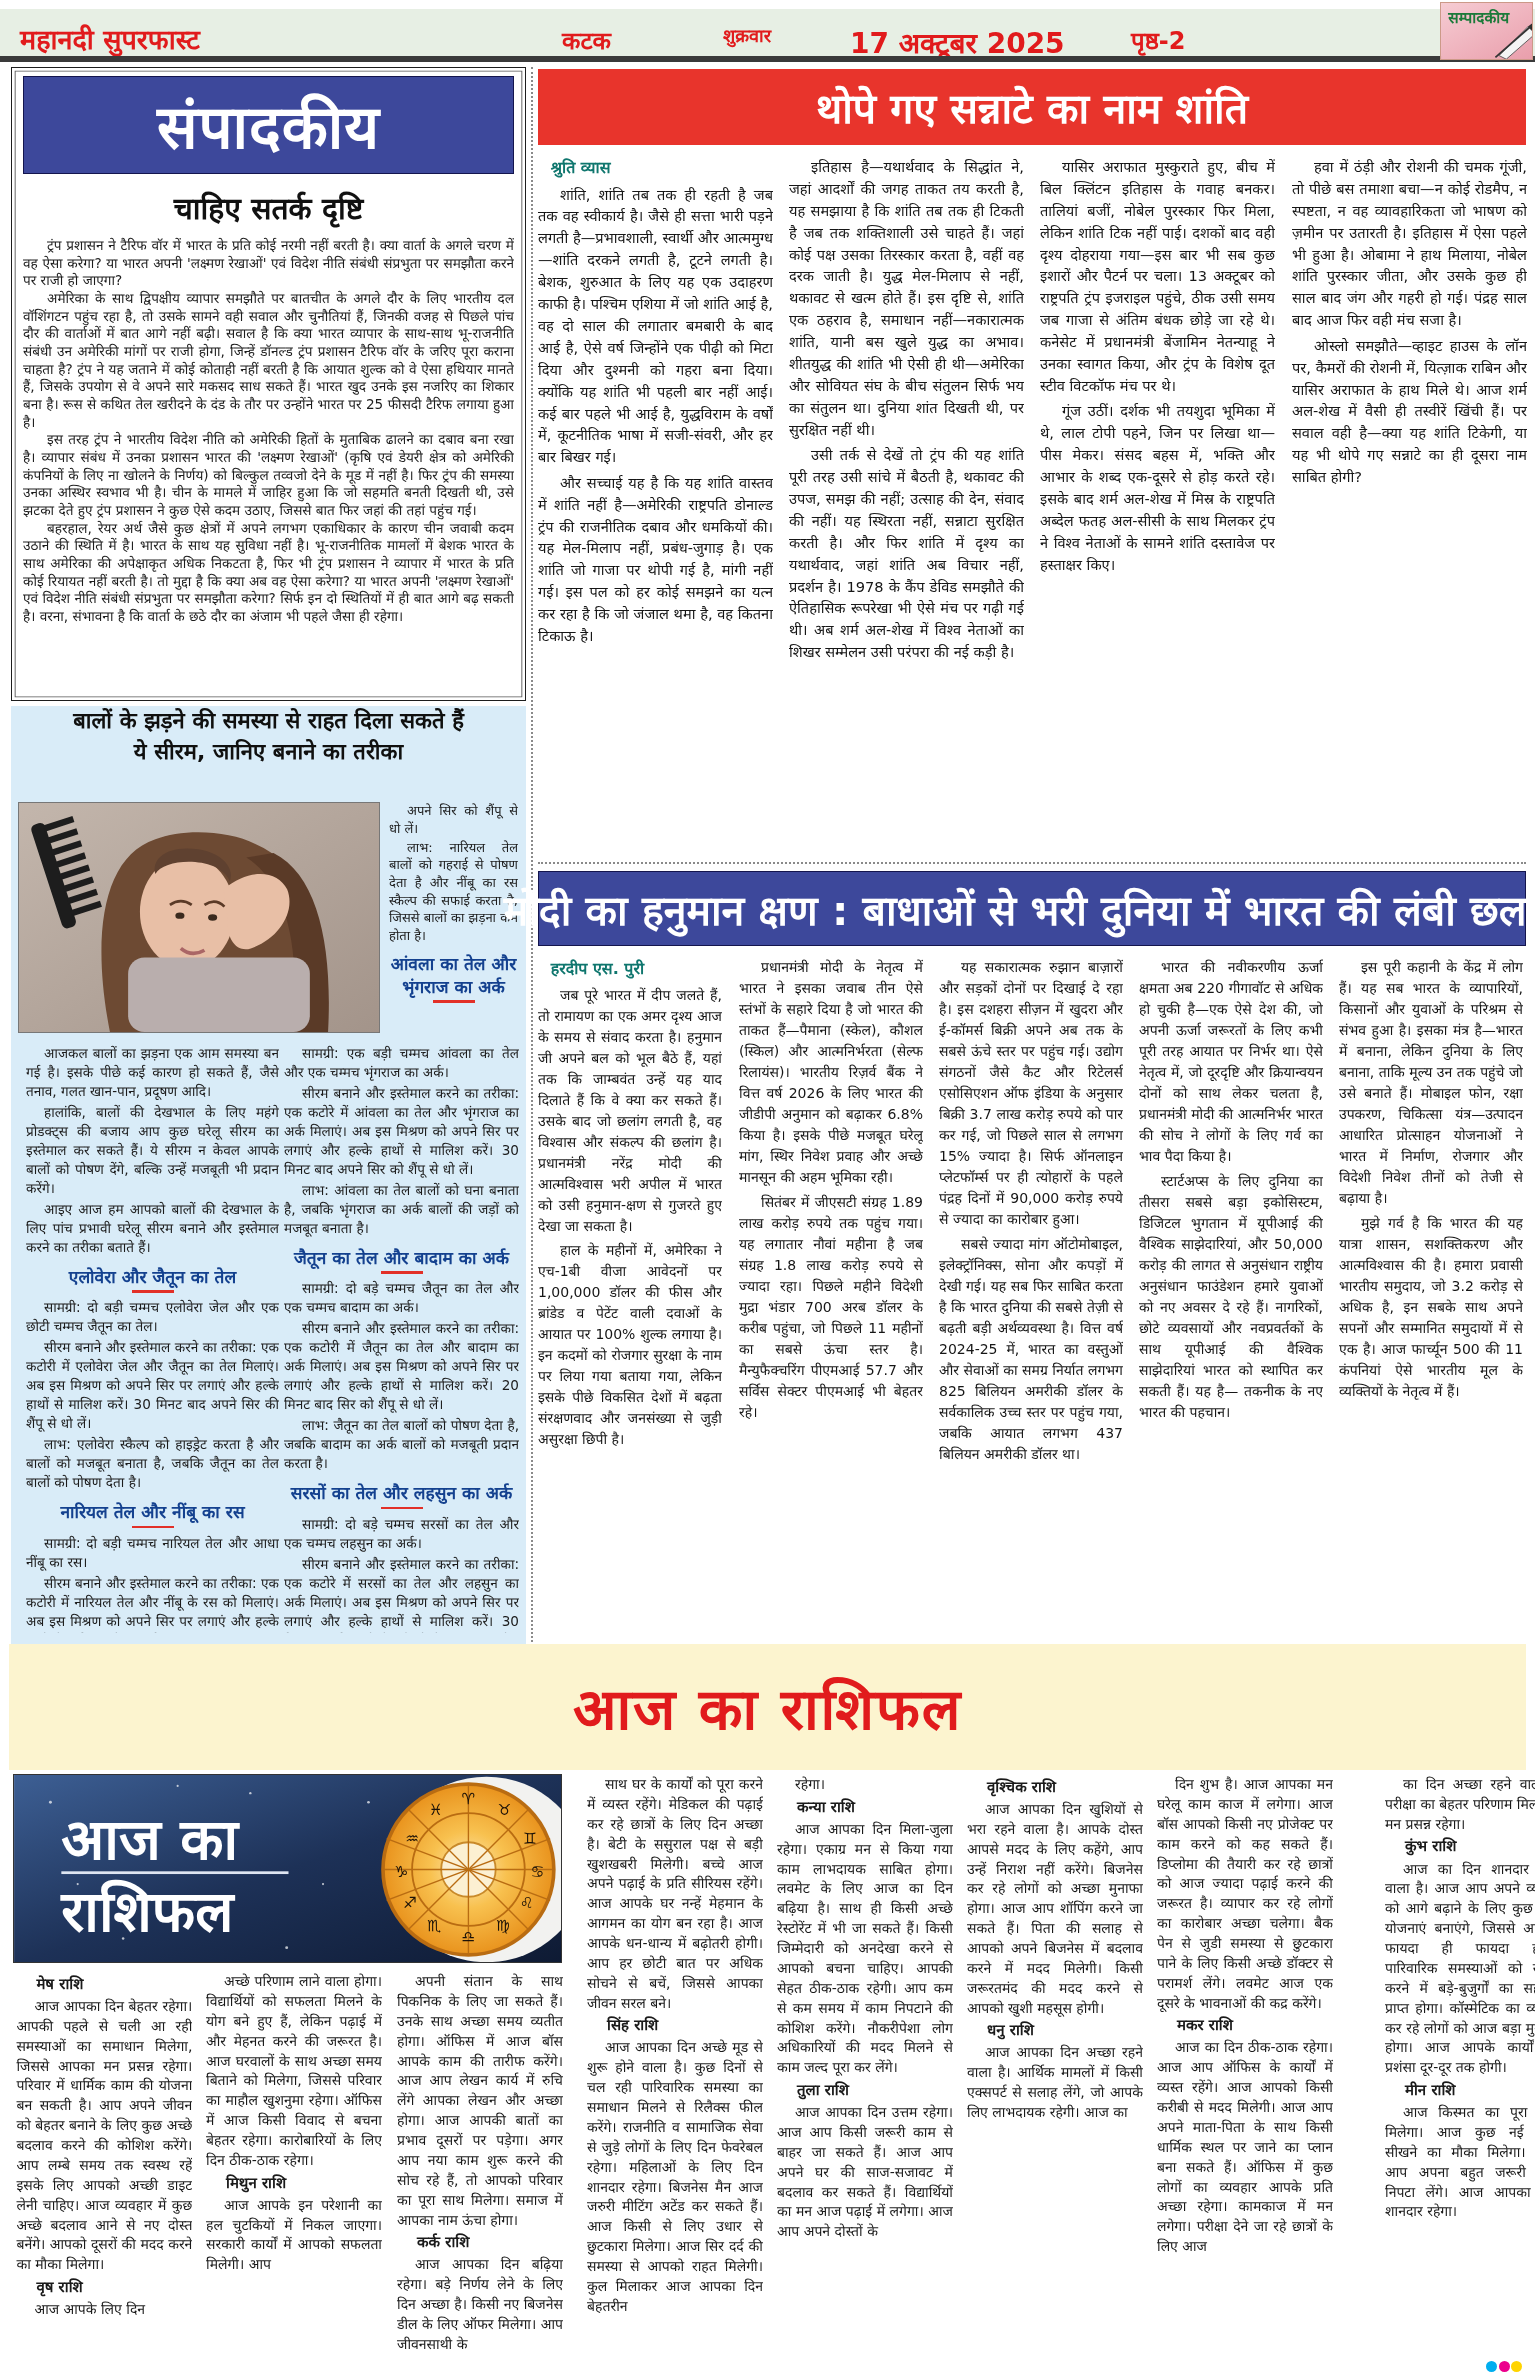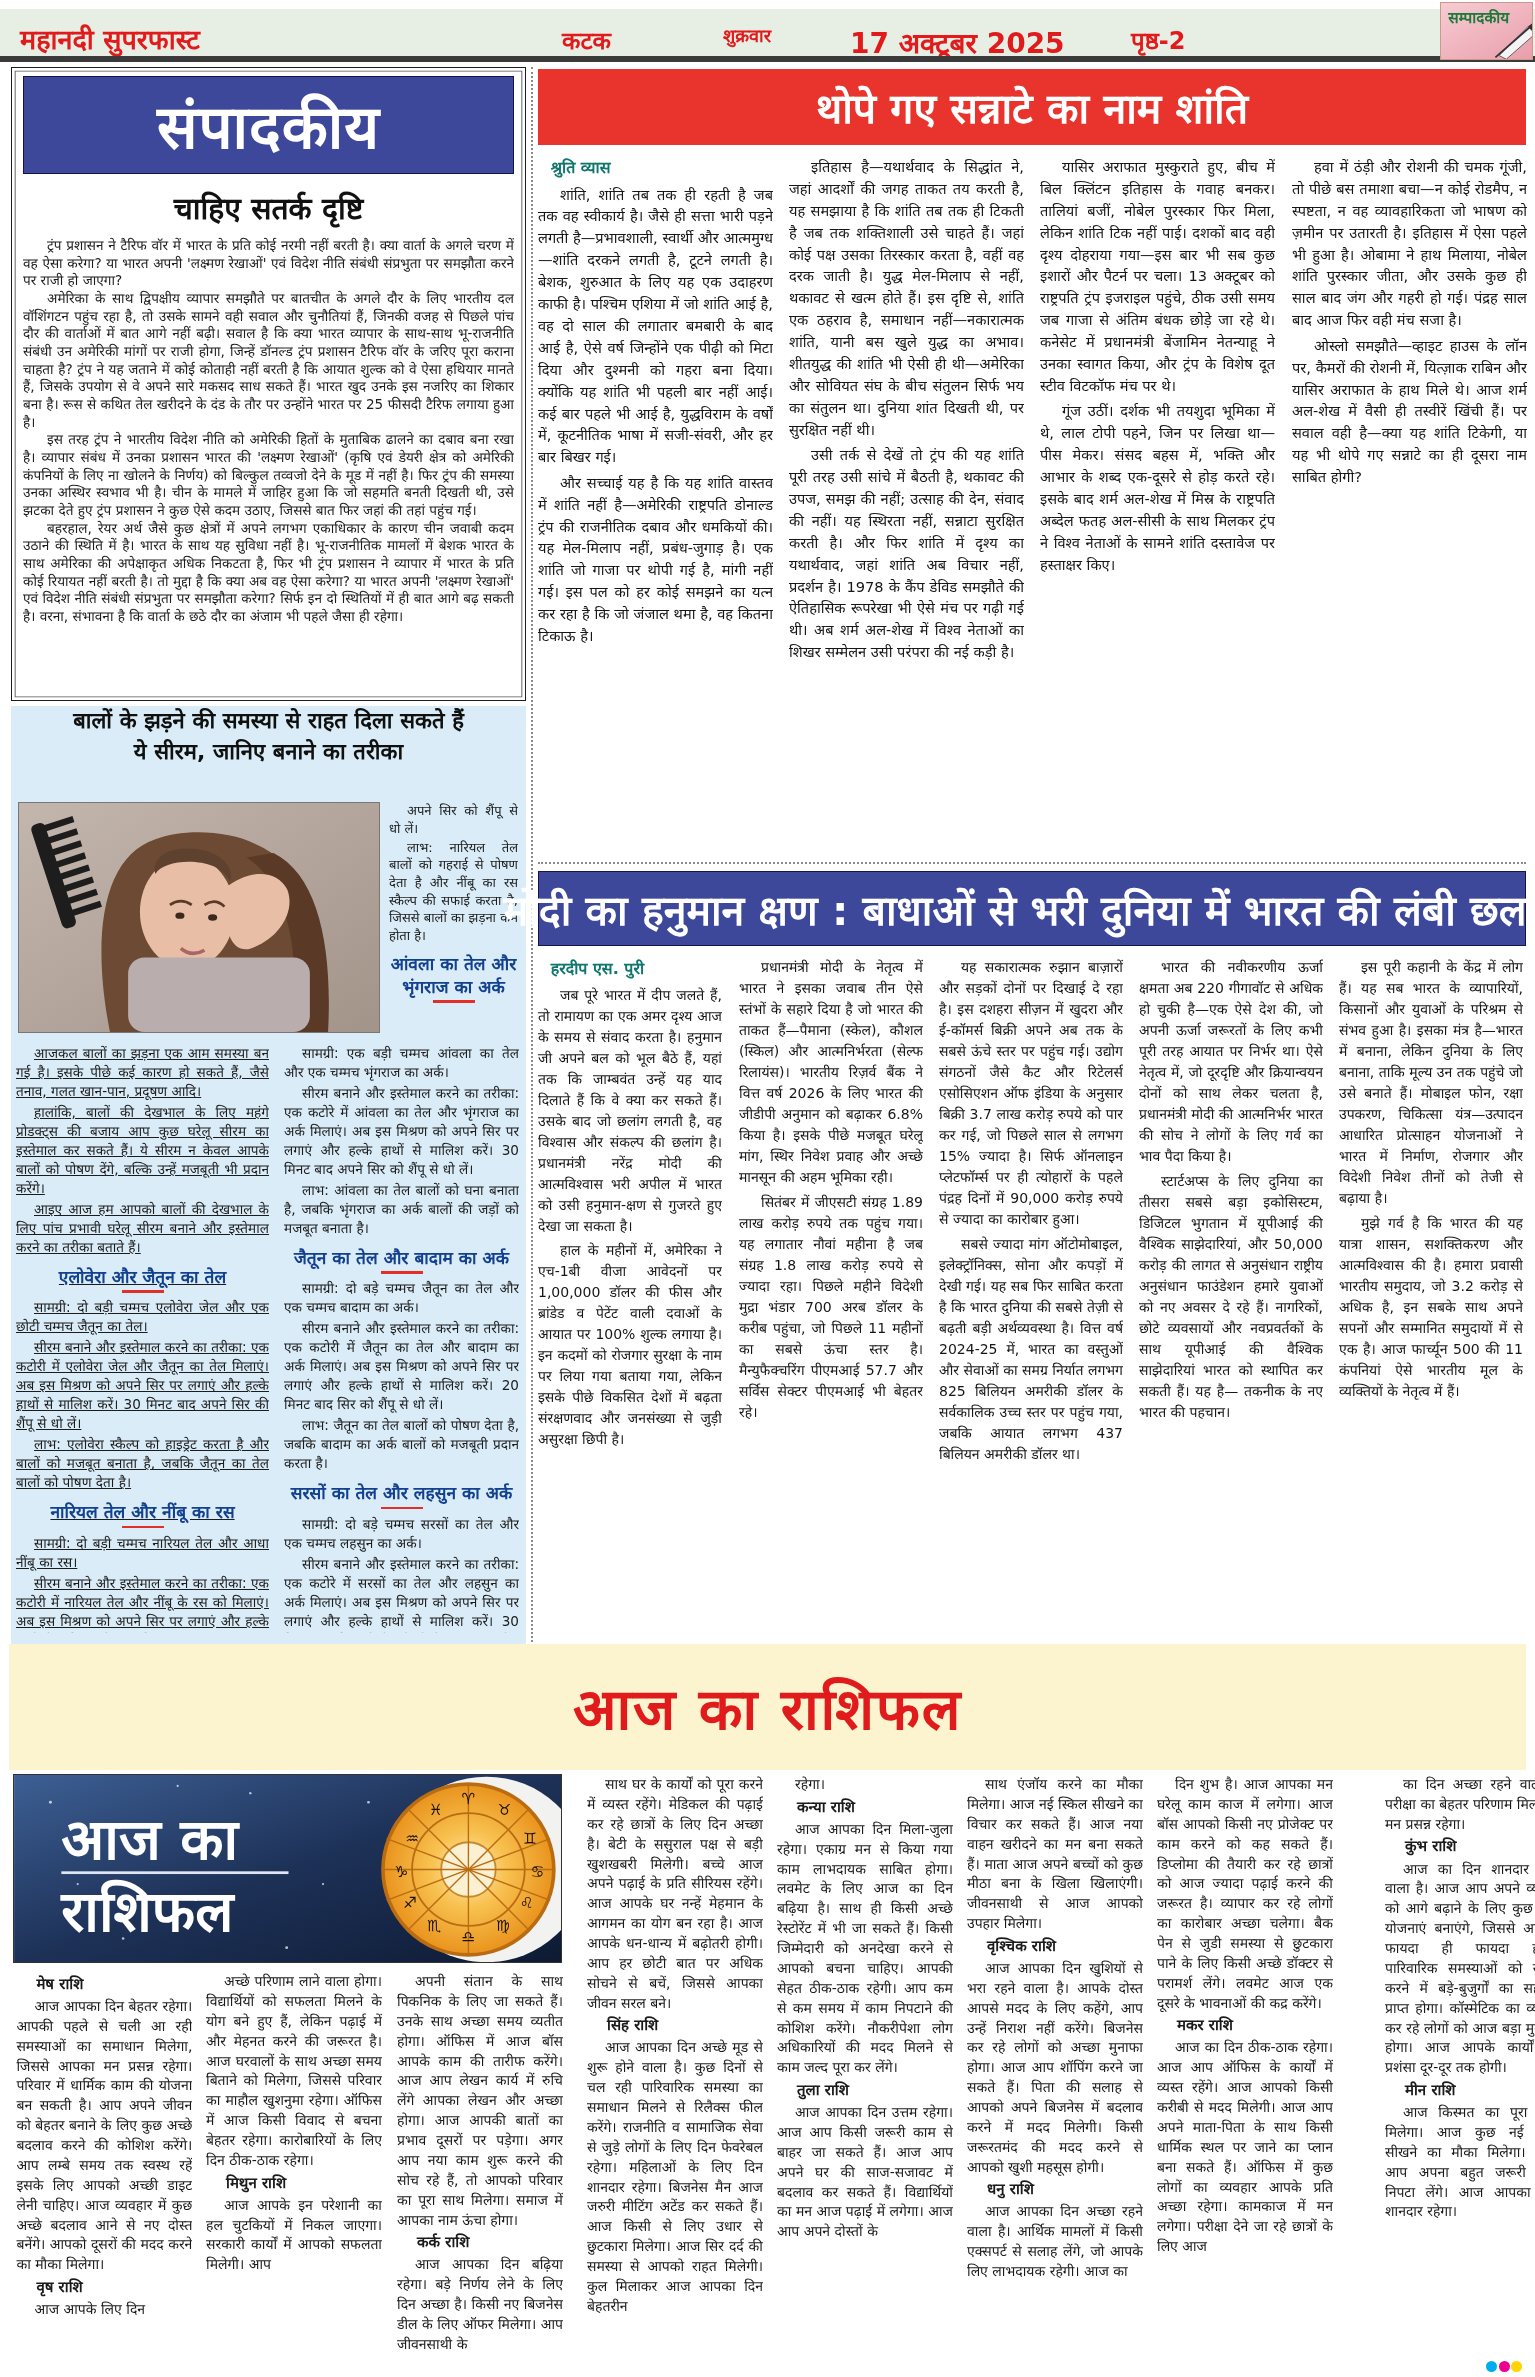--- a/index.html
+++ b/index.html
@@ -23,21 +23,21 @@
   .edit-banner { height:98px; background:#3d489b; border:0.9px solid #14154d; display:flex; align-items:center; justify-content:center; }
   .edit-banner span { color:#fff; font-size:60px; font-weight:bold; letter-spacing:0.9px; }
   .edit-sub { text-align:center; font-size:30px; font-weight:bold; color:#111; margin:12.7px 0 9px; }
   .edit-body { height:459px; overflow:hidden; font-size:13.6px; line-height:1.3; text-align:justify; color:#1c1c1c; }
   .edit-body p { text-indent:24px; }
 
   .hair { position:absolute; left:11px; top:706px; width:515px; height:939px; background:#d9ecf8; }
   .hair-head { padding-top:0; text-align:center; font-size:22px; line-height:1.4; font-weight:bold; color:#10100f; }
   .hair-img { position:absolute; left:7.3px; top:96px; width:362px; height:231px; border:0.9px solid #777; background:#b3a49a; }
   .hair-side { position:absolute; left:378px; top:96px; width:129px; height:233px; overflow:hidden; font-size:13px; line-height:1.35; text-align:justify; color:#1c1c1c; }
-  .hair-colA { position:absolute; left:5px; top:338px; width:253px; height:589px; overflow:hidden; font-size:13.6px; line-height:1.4; text-align:justify; color:#1c1c1c;text-decoration:underline; }
+  .hair-colA { position:absolute; left:15px; top:338px; width:253px; height:589px; overflow:hidden; font-size:13.6px; line-height:1.4; text-align:justify; color:#1c1c1c; }
   .hair-colB { position:absolute; left:273px; top:338px; width:235px; height:589px; overflow:hidden; font-size:13.6px; line-height:1.4; text-align:justify; color:#1c1c1c; }
   .hair p { text-indent:18px; margin-bottom:1.8px; }
   .hair h4 { color:#14418f; font-size:17.3px; line-height:1.3; text-align:center; margin:9px 0 1.8px; text-indent:0; }
   .redrule { width:42px; height:2.7px; background:#e23028; margin:1.8px auto 5.5px; }
 
   .vsep { position:absolute; left:531px; top:67px; height:1575px; border-left:2.7px dotted #8a8a8a; }
   .hsep { position:absolute; left:538px; top:862px; width:988px; border-top:2.7px dotted #8a8a8a; }
 
   
   .banner { position:absolute; left:538px; width:988px; display:flex; align-items:center; justify-content:center; }
@@ -310,21 +310,20 @@
     <p>आज आपका दिन अच्छे मूड से शुरू होने वाला है। कुछ दिनों से चल रही पारिवारिक समस्या का समाधान मिलने से रिलैक्स फील करेंगे। राजनीति व सामाजिक सेवा से जुड़े लोगों के लिए दिन फेवरेबल रहेगा। महिलाओं के लिए दिन शानदार रहेगा। बिजनेस मैन आज जरुरी मीटिंग अटेंड कर सकते हैं। आज किसी से लिए उधार से छुटकारा मिलेगा। आज सिर दर्द की समस्या से आपको राहत मिलेगी। कुल मिलाकर आज आपका दिन बेहतरीन</p>
   </div>
   <div class="horo-col hc-high" style="left:777px; width:176px;">
     <p>रहेगा।</p>
     <h5>कन्या राशि</h5>
     <p>आज आपका दिन मिला-जुला रहेगा। एकाग्र मन से किया गया काम लाभदायक साबित होगा। लवमेट के लिए आज का दिन बढ़िया है। साथ ही किसी अच्छे रेस्टोरेंट में भी जा सकते हैं। किसी जिम्मेदारी को अनदेखा करने से आपको बचना चाहिए। आपकी सेहत ठीक-ठाक रहेगी। आप कम से कम समय में काम निपटाने की कोशिश करेंगे। नौकरीपेशा लोग अधिकारियों की मदद मिलने से काम जल्द पूरा कर लेंगे।</p>
     <h5>तुला राशि</h5>
     <p>आज आपका दिन उत्तम रहेगा। आज आप किसी जरूरी काम से बाहर जा सकते हैं। आज आप अपने घर की साज-सजावट में बदलाव कर सकते हैं। विद्यार्थियों का मन आज पढ़ाई में लगेगा। आज आप अपने दोस्तों के</p>
   </div>
   <div class="horo-col hc-high" style="left:967px; width:176px;">
-    <p>साथ एंजॉय करने का मौका मिलेगा। आज नई स्किल सीखने का विचार कर सकते हैं। आज नया वाहन खरीदने का मन बना सकते हैं। माता आज अपने बच्चों को कुछ मीठा बना के खिला खिलाएंगी। जीवनसाथी से आज आपको उपहार मिलेगा।</p>
     <h5>वृश्चिक राशि</h5>
     <p>आज आपका दिन खुशियों से भरा रहने वाला है। आपके दोस्त आपसे मदद के लिए कहेंगे, आप उन्हें निराश नहीं करेंगे। बिजनेस कर रहे लोगों को अच्छा मुनाफा होगा। आज आप शॉपिंग करने जा सकते हैं। पिता की सलाह से आपको अपने बिजनेस में बदलाव करने में मदद मिलेगी। किसी जरूरतमंद की मदद करने से आपको खुशी महसूस होगी।</p>
     <h5>धनु राशि</h5>
     <p>आज आपका दिन अच्छा रहने वाला है। आर्थिक मामलों में किसी एक्सपर्ट से सलाह लेंगे, जो आपके लिए लाभदायक रहेगी। आज का</p>
   </div>
   <div class="horo-col hc-high" style="left:1157px; width:176px;">
     <p>दिन शुभ है। आज आपका मन घरेलू काम काज में लगेगा। आज बॉस आपको किसी नए प्रोजेक्ट पर काम करने को कह सकते हैं। डिप्लोमा की तैयारी कर रहे छात्रों को आज ज्यादा पढ़ाई करने की जरूरत है। व्यापार कर रहे लोगों का कारोबार अच्छा चलेगा। बैक पेन से जुडी समस्या से छुटकारा पाने के लिए किसी अच्छे डॉक्टर से परामर्श लेंगे। लवमेट आज एक दूसरे के भावनाओं की कद्र करेंगे।</p>
     <h5>मकर राशि</h5>
     <p>आज का दिन ठीक-ठाक रहेगा। आज आप ऑफिस के कार्यों में व्यस्त रहेंगे। आज आपको किसी करीबी से मदद मिलेगी। आज आप अपने माता-पिता के साथ किसी धार्मिक स्थल पर जाने का प्लान बना सकते हैं। ऑफिस में कुछ लोगों का व्यवहार आपके प्रति अच्छा रहेगा। कामकाज में मन लगेगा। परीक्षा देने जा रहे छात्रों के लिए आज</p>
   </div>

